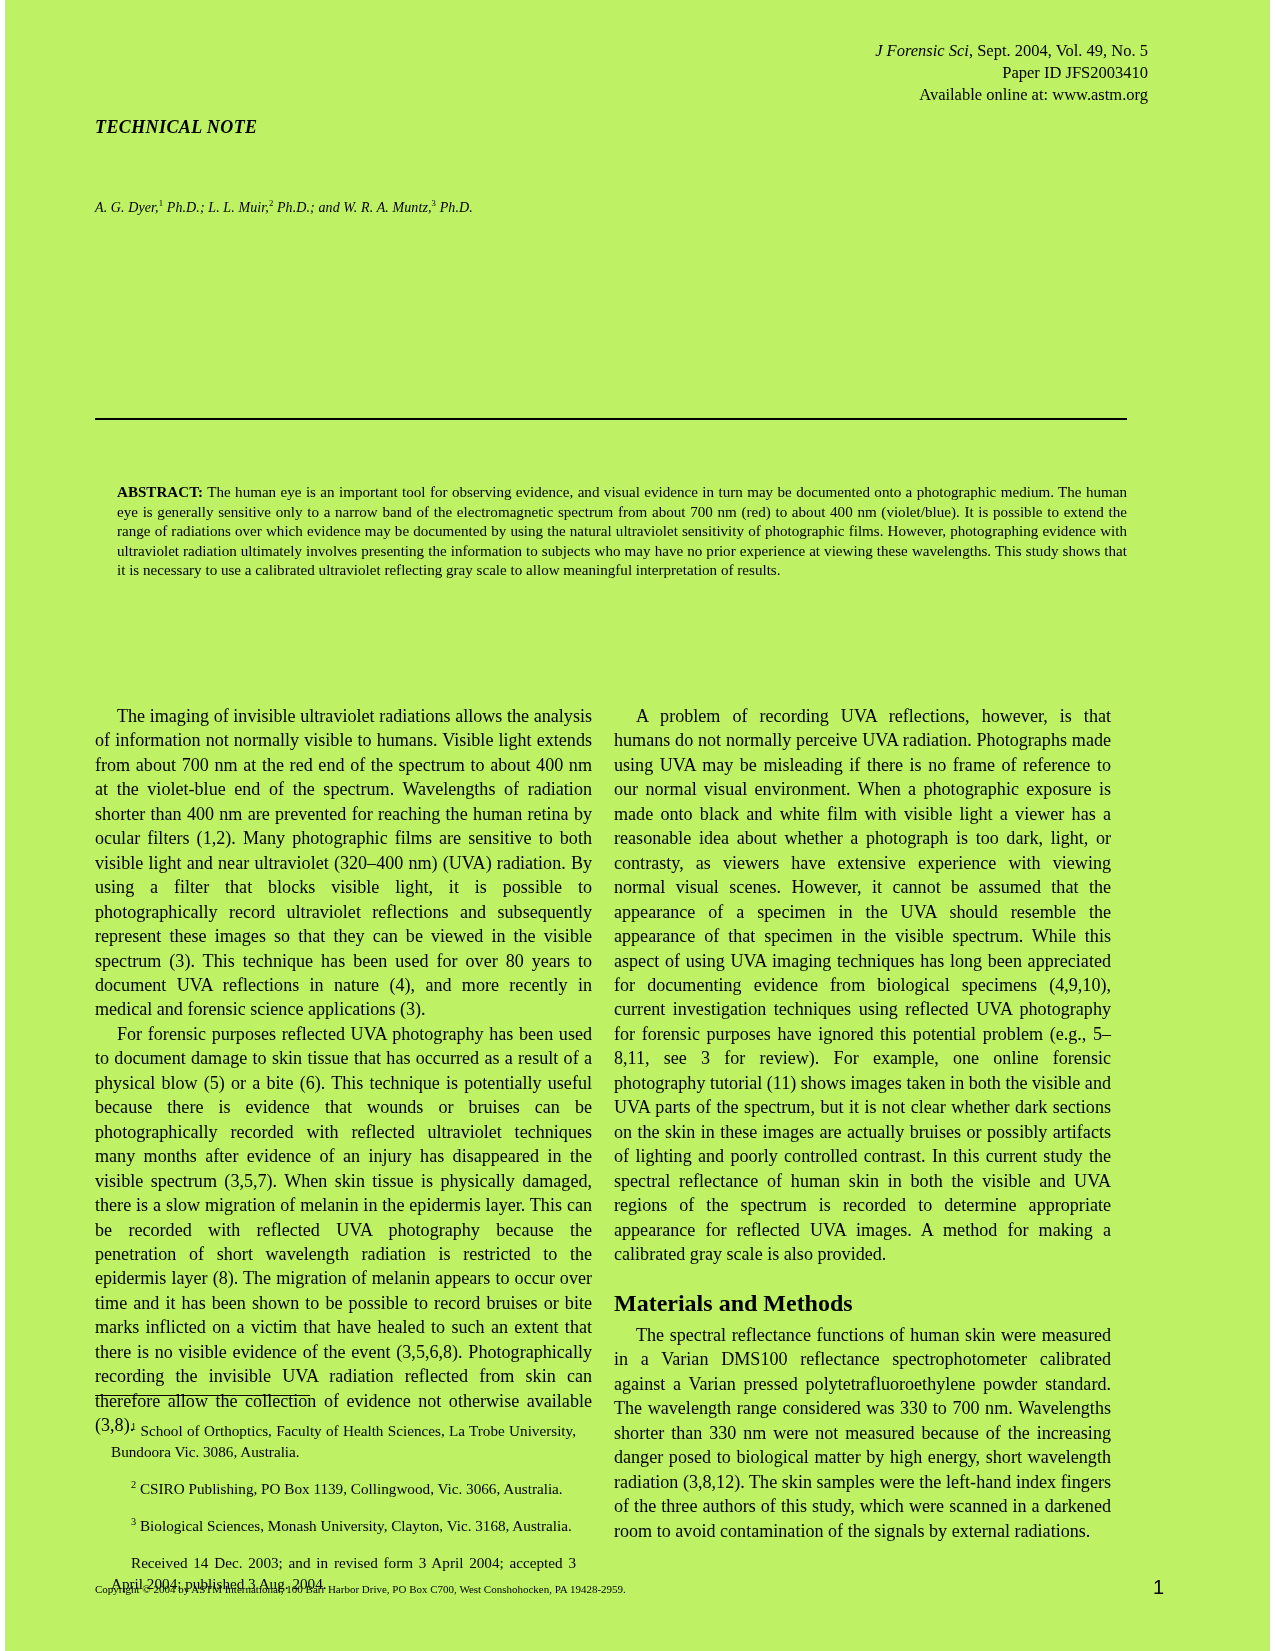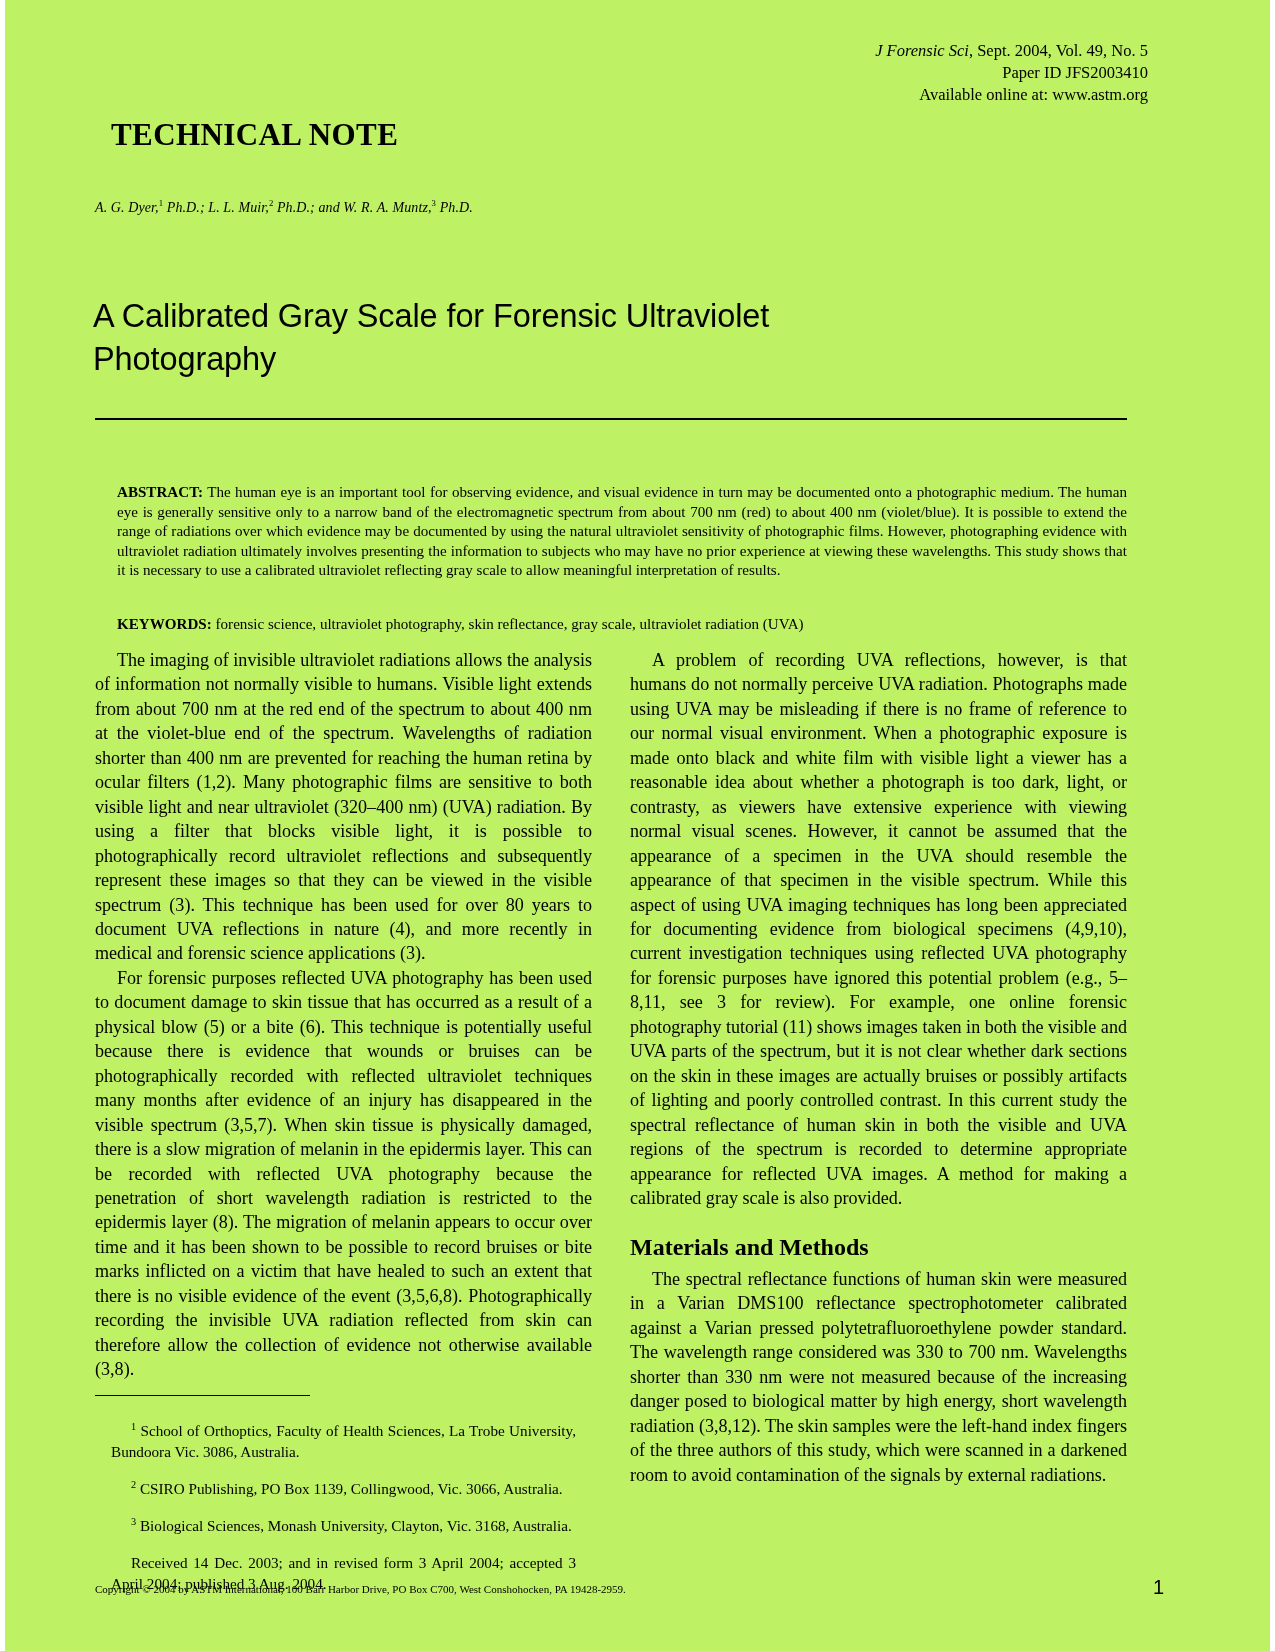--- a/index.html
+++ b/index.html
@@ -29,24 +29,25 @@
     text-align: right;
     font-size: 16.5px;
     line-height: 22px;
   }
   .running-head .journal { font-style: italic; }
 
   
   .technical-note {
     position: absolute;
     top: 117px;
-    left: 106px;
-    font-size: 31px;
+    left: 90px;
+    font-size: 18px;
     font-weight: bold;
     letter-spacing: 0.4px;
+    font-style: italic;
   }
 
   
   .authors {
     position: absolute;
     top: 200px;
     left: 90px;
     font-size: 14px;
     font-style: italic;
     letter-spacing: 0.1px;
@@ -107,25 +108,25 @@
     left: 112px;
     width: 1010px;
     font-size: 15.1px;
     line-height: 19.6px;
   }
   .keywords .lead { font-weight: bold; }
 
   
   .columns {
     position: absolute;
-    top: 648px;
+    top: 704px;
     left: 90px;
     width: 1032px;
     display: flex;
-    gap: 38px;
+    gap: 22px;
   }
   .col {
     width: 497px;
   }
   .col p {
     margin: 0;
     font-size: 18.1px;
     line-height: 24.45px;
     text-align: justify;
     text-indent: 22px;
@@ -184,27 +185,25 @@
   <div class="running-head">
     <div><span class="journal">J Forensic Sci</span><span>, Sept. 2004, Vol. 49, No. 5</span></div>
     <div>Paper ID JFS2003410</div>
     <div>Available online at: www.astm.org</div>
   </div>
 
   <div class="technical-note">TECHNICAL NOTE</div>
 
   <div class="authors"><span>A. G. Dyer,</span><sup>1</sup><span> Ph.D.; </span><span>L. L. Muir,</span><sup>2</sup><span> Ph.D.; and </span><span>W. R. A. Muntz,</span><sup>3</sup><span> Ph.D.</span></div>
 
-  <h1 class="doc-title">A Calibrated Gray Scale for Forensic Ultraviolet Photography</h1>
 
   <div class="rule-title"></div>
 
   <div class="abstract"><span class="lead">ABSTRACT:</span><span> The human eye is an important tool for observing evidence, and visual evidence in turn may be documented onto a photographic medium. The human eye is generally sensitive only to a narrow band of the electromagnetic spectrum from about 700 nm (red) to about 400 nm (violet/blue). It is possible to extend the range of radiations over which evidence may be documented by using the natural ultraviolet sensitivity of photographic films. However, photographing evidence with ultraviolet radiation ultimately involves presenting the information to subjects who may have no prior experience at viewing these wavelengths. This study shows that it is necessary to use a calibrated ultraviolet reflecting gray scale to allow meaningful interpretation of results.</span></div>
 
-  <div class="keywords"><span class="lead">KEYWORDS:</span><span> forensic science, ultraviolet photography, skin reflectance, gray scale, ultraviolet radiation (UVA)</span></div>
 
   <div class="columns">
     <div class="col">
       <p>The imaging of invisible ultraviolet radiations allows the analysis of information not normally visible to humans. Visible light extends from about 700 nm at the red end of the spectrum to about 400 nm at the violet-blue end of the spectrum. Wavelengths of radiation shorter than 400 nm are prevented for reaching the human retina by ocular filters (1,2). Many photographic films are sensitive to both visible light and near ultraviolet (320–400 nm) (UVA) radiation. By using a filter that blocks visible light, it is possible to photographically record ultraviolet reflections and subsequently represent these images so that they can be viewed in the visible spectrum (3). This technique has been used for over 80 years to document UVA reflections in nature (4), and more recently in medical and forensic science applications (3).</p>
       <p>For forensic purposes reflected UVA photography has been used to document damage to skin tissue that has occurred as a result of a physical blow (5) or a bite (6). This technique is potentially useful because there is evidence that wounds or bruises can be photographically recorded with reflected ultraviolet techniques many months after evidence of an injury has disappeared in the visible spectrum (3,5,7). When skin tissue is physically damaged, there is a slow migration of melanin in the epidermis layer. This can be recorded with reflected UVA photography because the penetration of short wavelength radiation is restricted to the epidermis layer (8). The migration of melanin appears to occur over time and it has been shown to be possible to record bruises or bite marks inflicted on a victim that have healed to such an extent that there is no visible evidence of the event (3,5,6,8). Photographically recording the invisible UVA radiation reflected from skin can therefore allow the collection of evidence not otherwise available (3,8).</p>
     </div>
     <div class="col">
       <p>A problem of recording UVA reflections, however, is that humans do not normally perceive UVA radiation. Photographs made using UVA may be misleading if there is no frame of reference to our normal visual environment. When a photographic exposure is made onto black and white film with visible light a viewer has a reasonable idea about whether a photograph is too dark, light, or contrasty, as viewers have extensive experience with viewing normal visual scenes. However, it cannot be assumed that the appearance of a specimen in the UVA should resemble the appearance of that specimen in the visible spectrum. While this aspect of using UVA imaging techniques has long been appreciated for documenting evidence from biological specimens (4,9,10), current investigation techniques using reflected UVA photography for forensic purposes have ignored this potential problem (e.g., 5–8,11, see 3 for review). For example, one online forensic photography tutorial (11) shows images taken in both the visible and UVA parts of the spectrum, but it is not clear whether dark sections on the skin in these images are actually bruises or possibly artifacts of lighting and poorly controlled contrast. In this current study the spectral reflectance of human skin in both the visible and UVA regions of the spectrum is recorded to determine appropriate appearance for reflected UVA images. A method for making a calibrated gray scale is also provided.</p>
       <h2>Materials and Methods</h2>
       <p>The spectral reflectance functions of human skin were measured in a Varian DMS100 reflectance spectrophotometer calibrated against a Varian pressed polytetrafluoroethylene powder standard. The wavelength range considered was 330 to 700 nm. Wavelengths shorter than 330 nm were not measured because of the increasing danger posed to biological matter by high energy, short wavelength radiation (3,8,12). The skin samples were the left-hand index fingers of the three authors of this study, which were scanned in a darkened room to avoid contamination of the signals by external radiations.</p>

